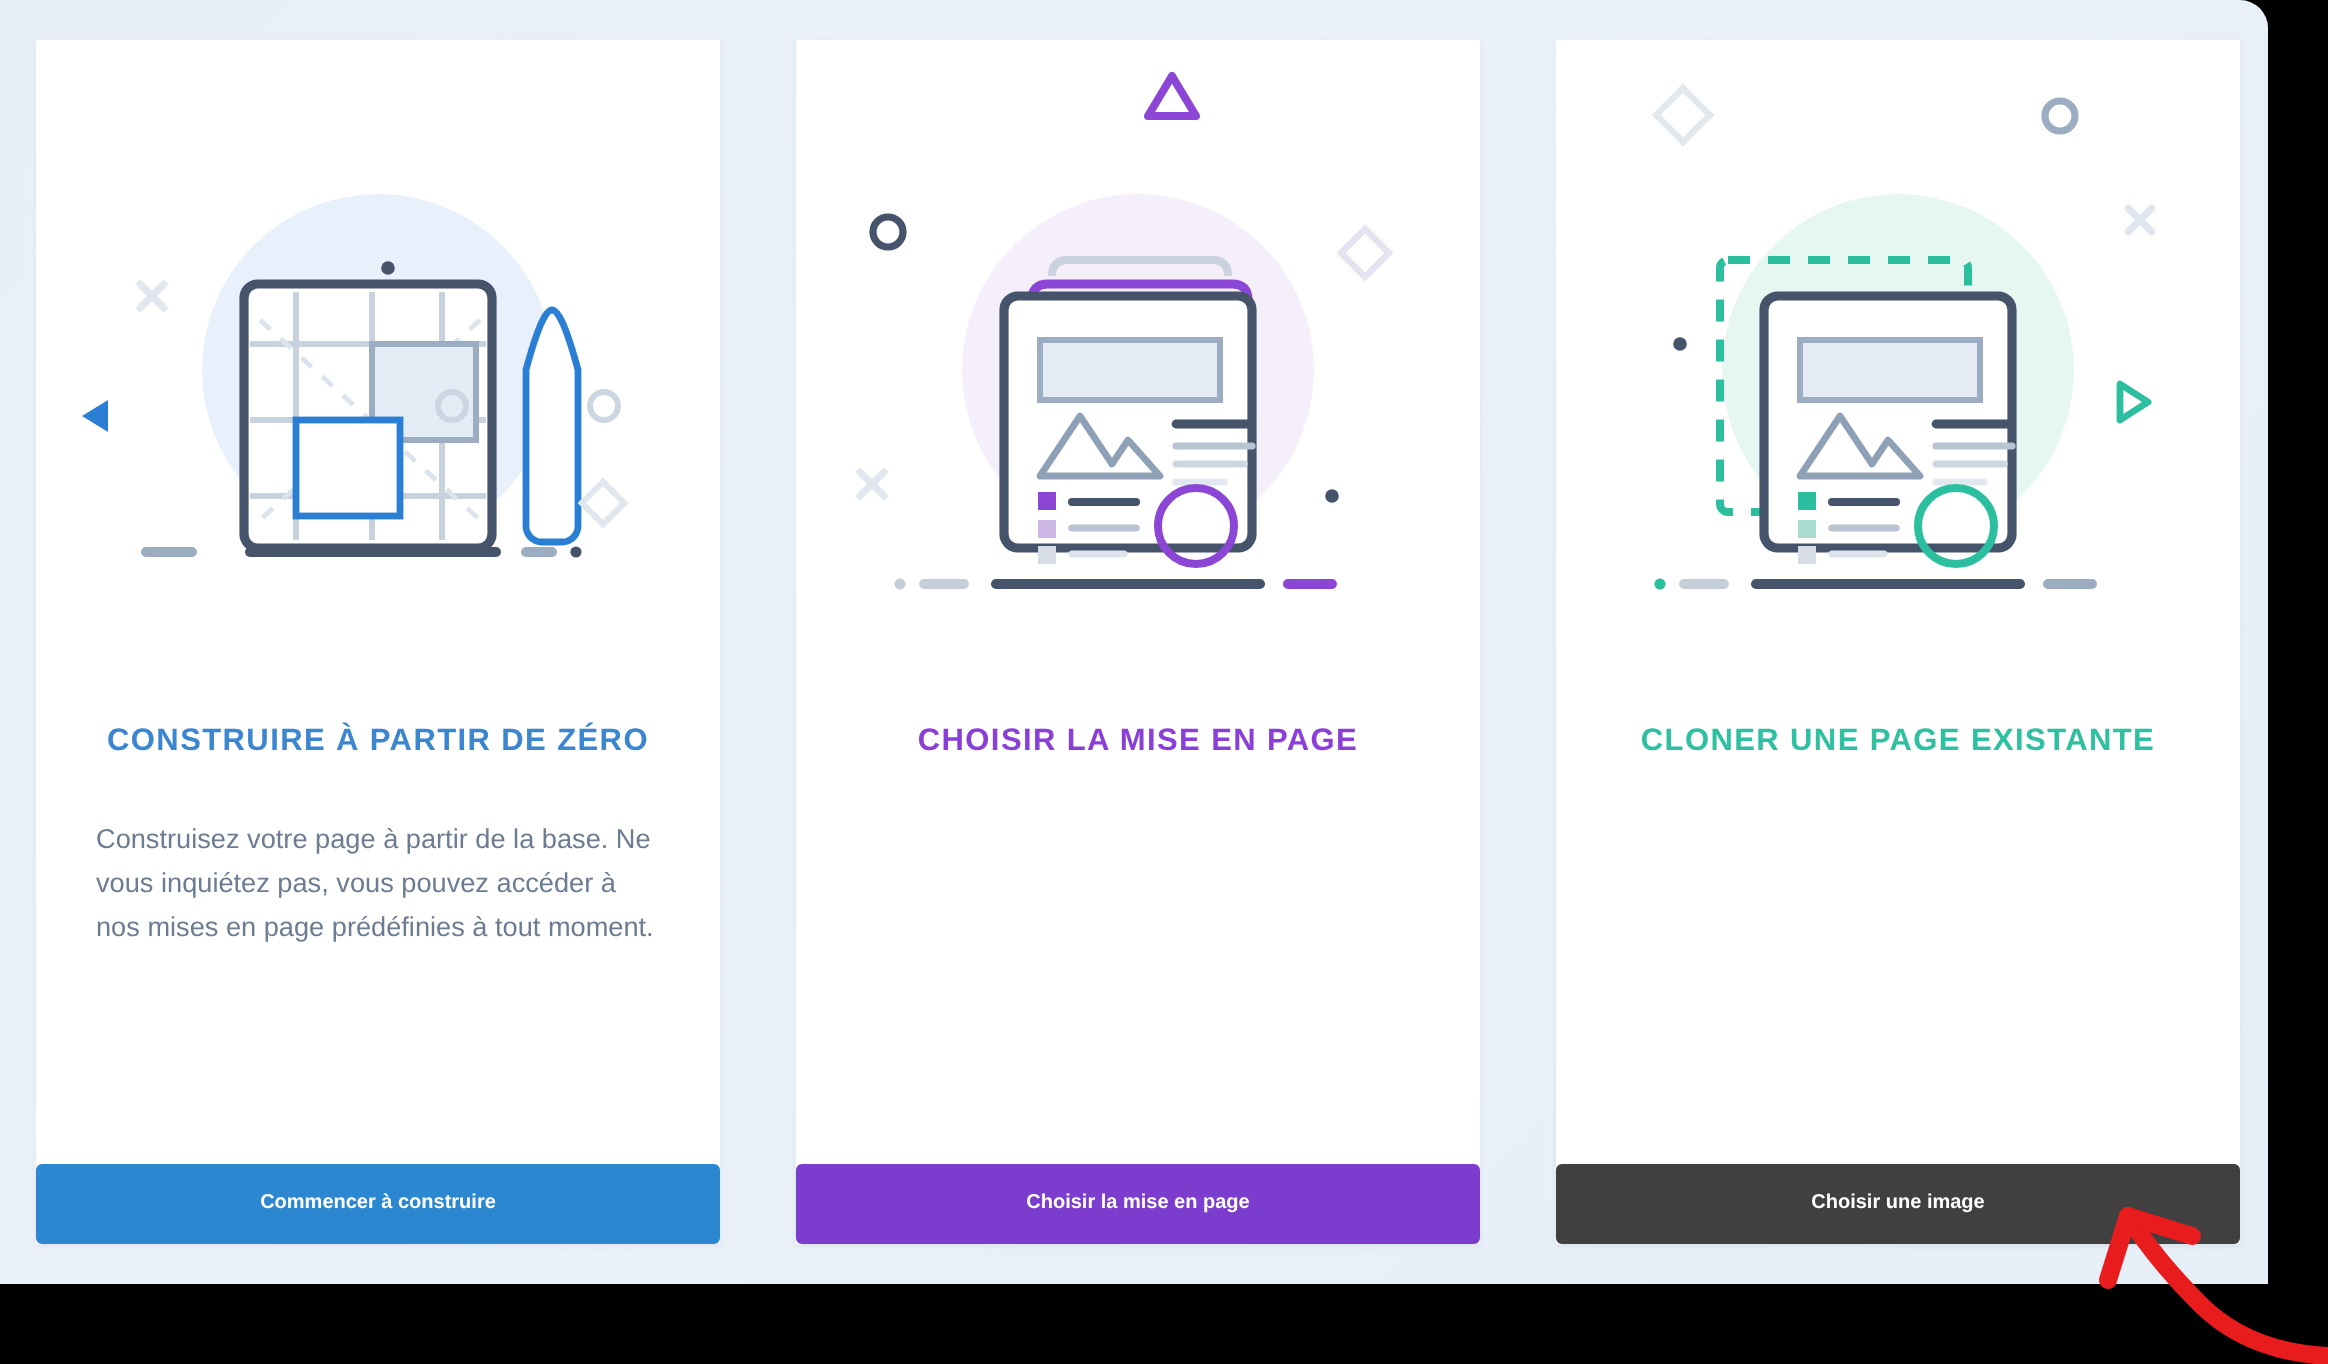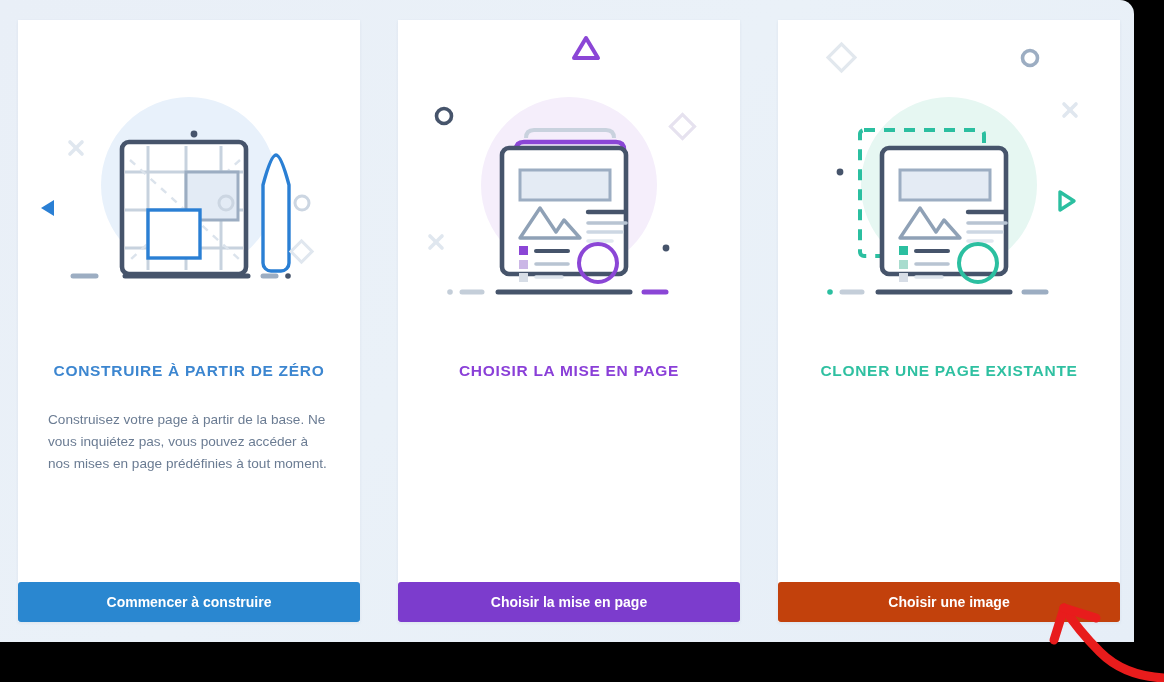--- a/index.html
+++ b/index.html
@@ -74,31 +74,31 @@
     line-height: 22px;
     color: #6b7c93;
   }
 
   .card-cta {
     margin-top: auto;
     height: 40px;
     line-height: 40px;
     text-align: center;
     color: #ffffff;
-    font-size: 14px;
+    font-size: 10px;
     font-weight: bold;
     cursor: pointer;
     border: none;
     width: 100%;
     font-family: "Liberation Sans", sans-serif;
     border-radius: 3px;
   }
   .b-blue   { background: #2a87d0; }
   .b-purple { background: #7c3ccd; }
-  .b-green  { background: #c2410c; }
+  .b-green  { background: #404040; }
 
   #arrow {
     position: absolute;
     left: 1020px;
     top: 560px;
     width: 144px;
     height: 122px;
     pointer-events: none;
   }
 </style>

